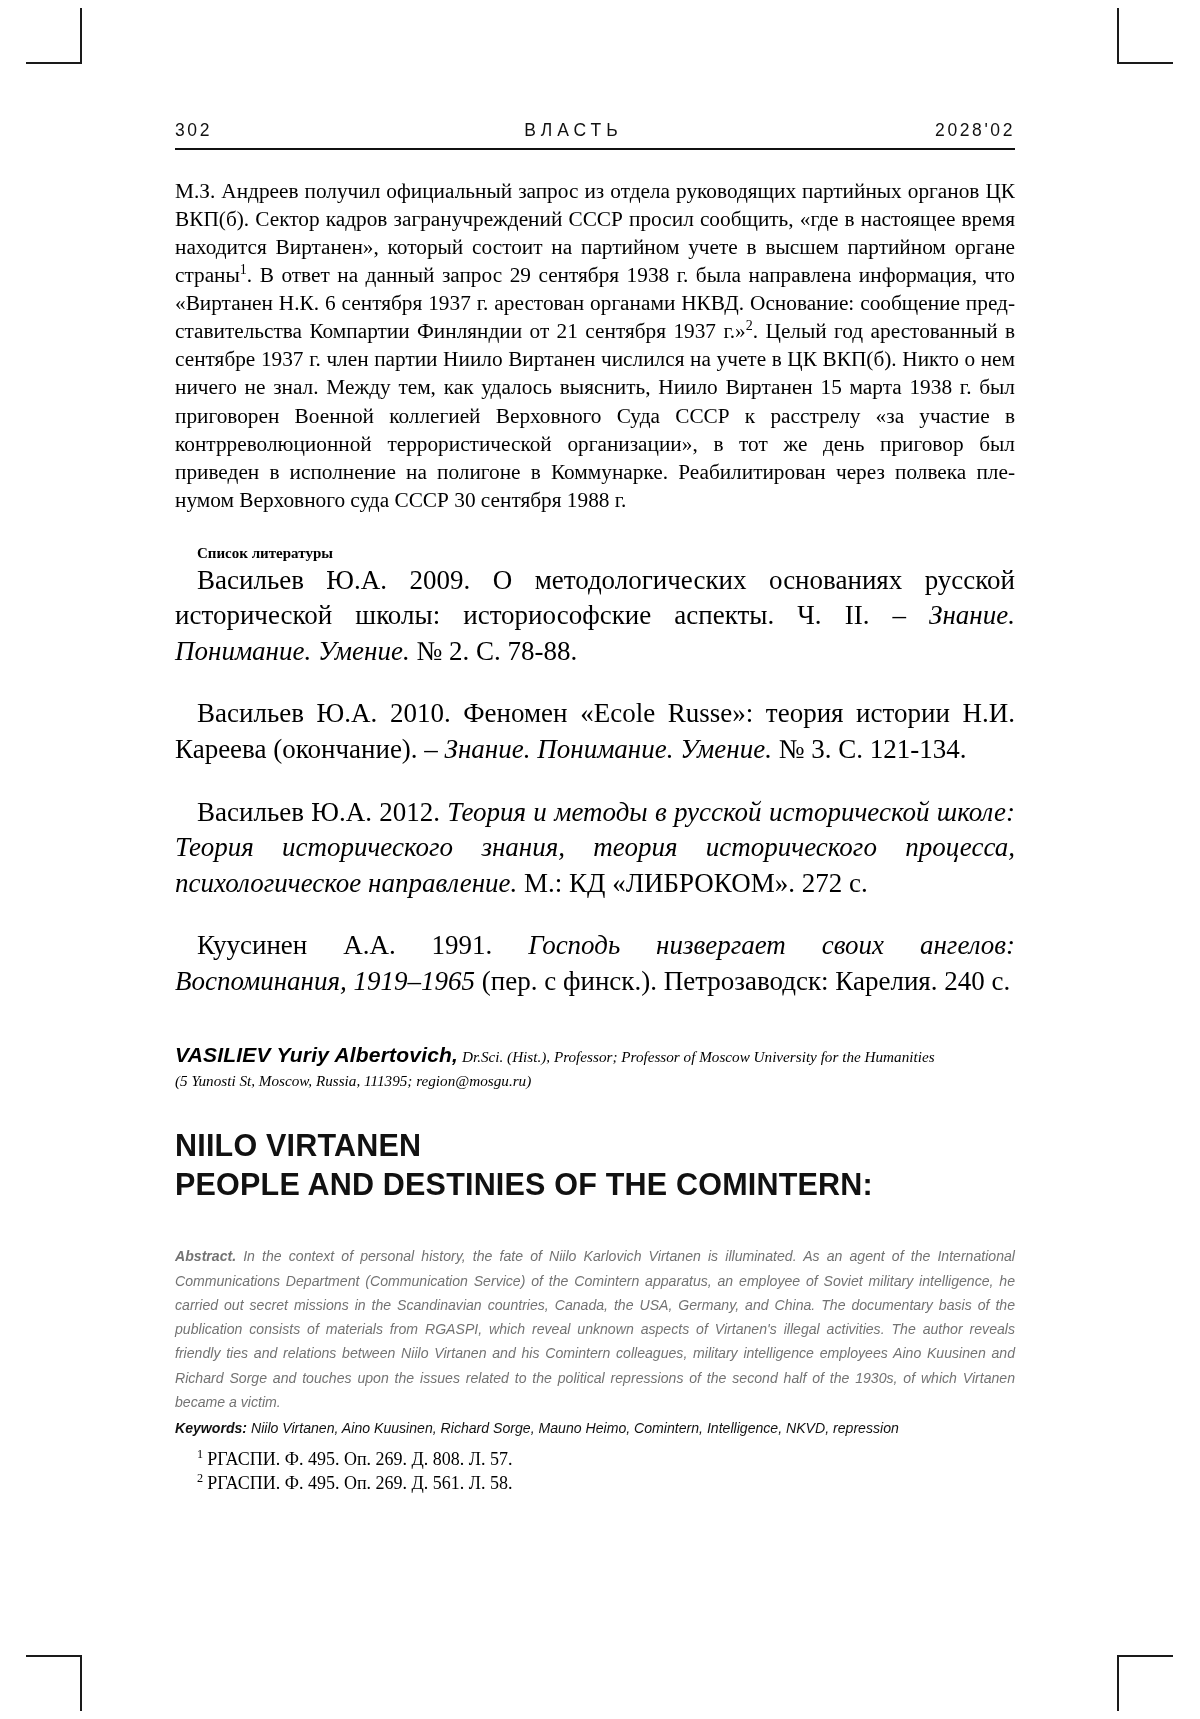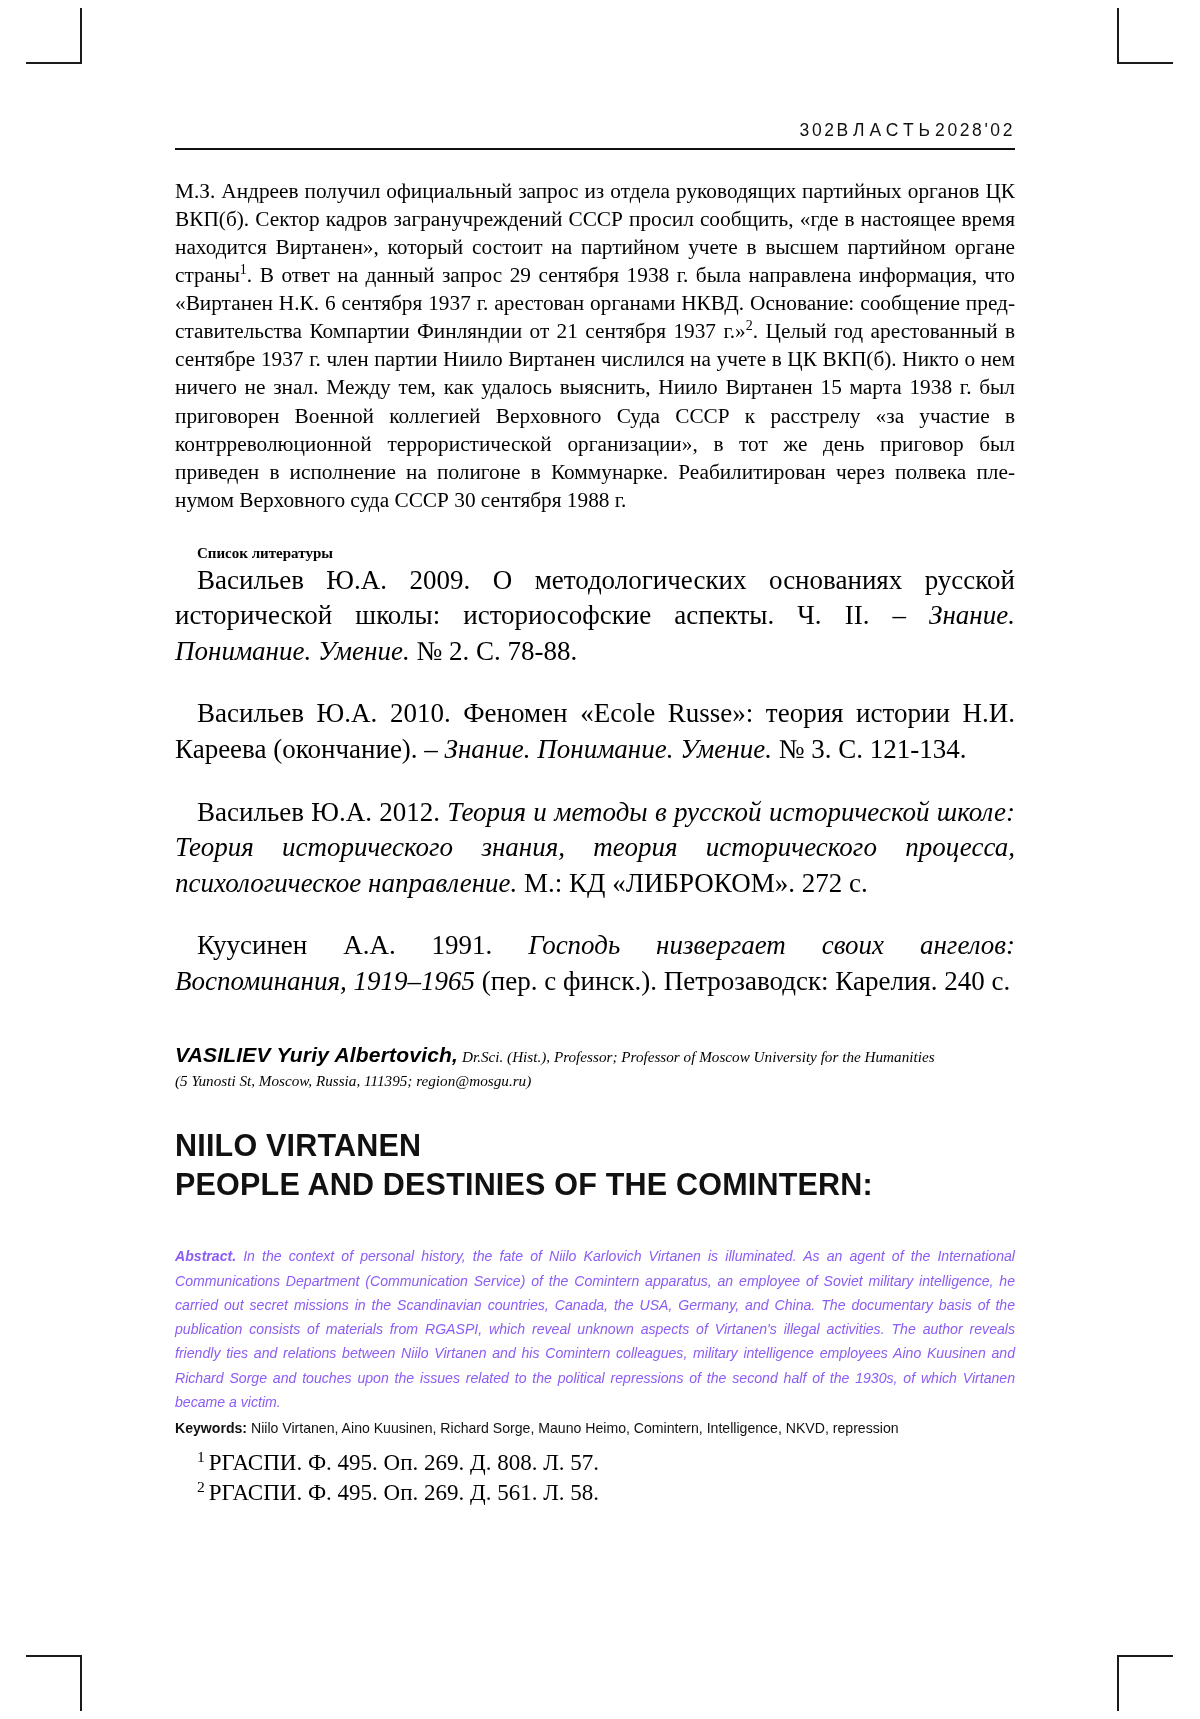--- a/index.html
+++ b/index.html
@@ -28,21 +28,21 @@
   .page {
     position: absolute;
     left: 175px;
     top: 120px;
     width: 840px;
   }
 
   
   .runhead {
     display: flex;
-    justify-content: flex-end;
+    justify-content: space-between;
     align-items: baseline;
     font-family: "Liberation Sans", sans-serif;
     font-size: 17.5px;
     letter-spacing: 2.6px;
     font-weight: 400;
     color: #111;
     padding-bottom: 7px;
     border-bottom: 2.2px solid #111;
   }
   .runhead .center {
@@ -111,43 +111,44 @@
   }
 
   
   .abstract {
     margin-top: 40px;
     font-family: "Liberation Sans", sans-serif;
     font-size: 14.1px;
     line-height: 1.72;
     text-align: justify;
     font-style: italic;
-    color: #8b5cf6;
+    color: #737373;
   }
   .abstract b {
     font-weight: bold;
     font-style: italic;
   }
   .keywords {
     font-family: "Liberation Sans", sans-serif;
     font-size: 14.1px;
     line-height: 1.72;
+    font-style: italic;
     color: #111;
     margin-top: 2px;
   }
   .keywords b { font-weight: bold; }
 
   
   .footnotes {
     margin-top: 6px;
     border-top: 0px;
     padding-top: 2px;
   }
   .fn {
-    font-size: 23px;
+    font-size: 18px;
     line-height: 1.30;
     padding-left: 22px;
     text-indent: 0;
   }
   .fn sup {
     font-size: 0.68em;
     margin-right: 4px;
   }
 </style>
 </head>

